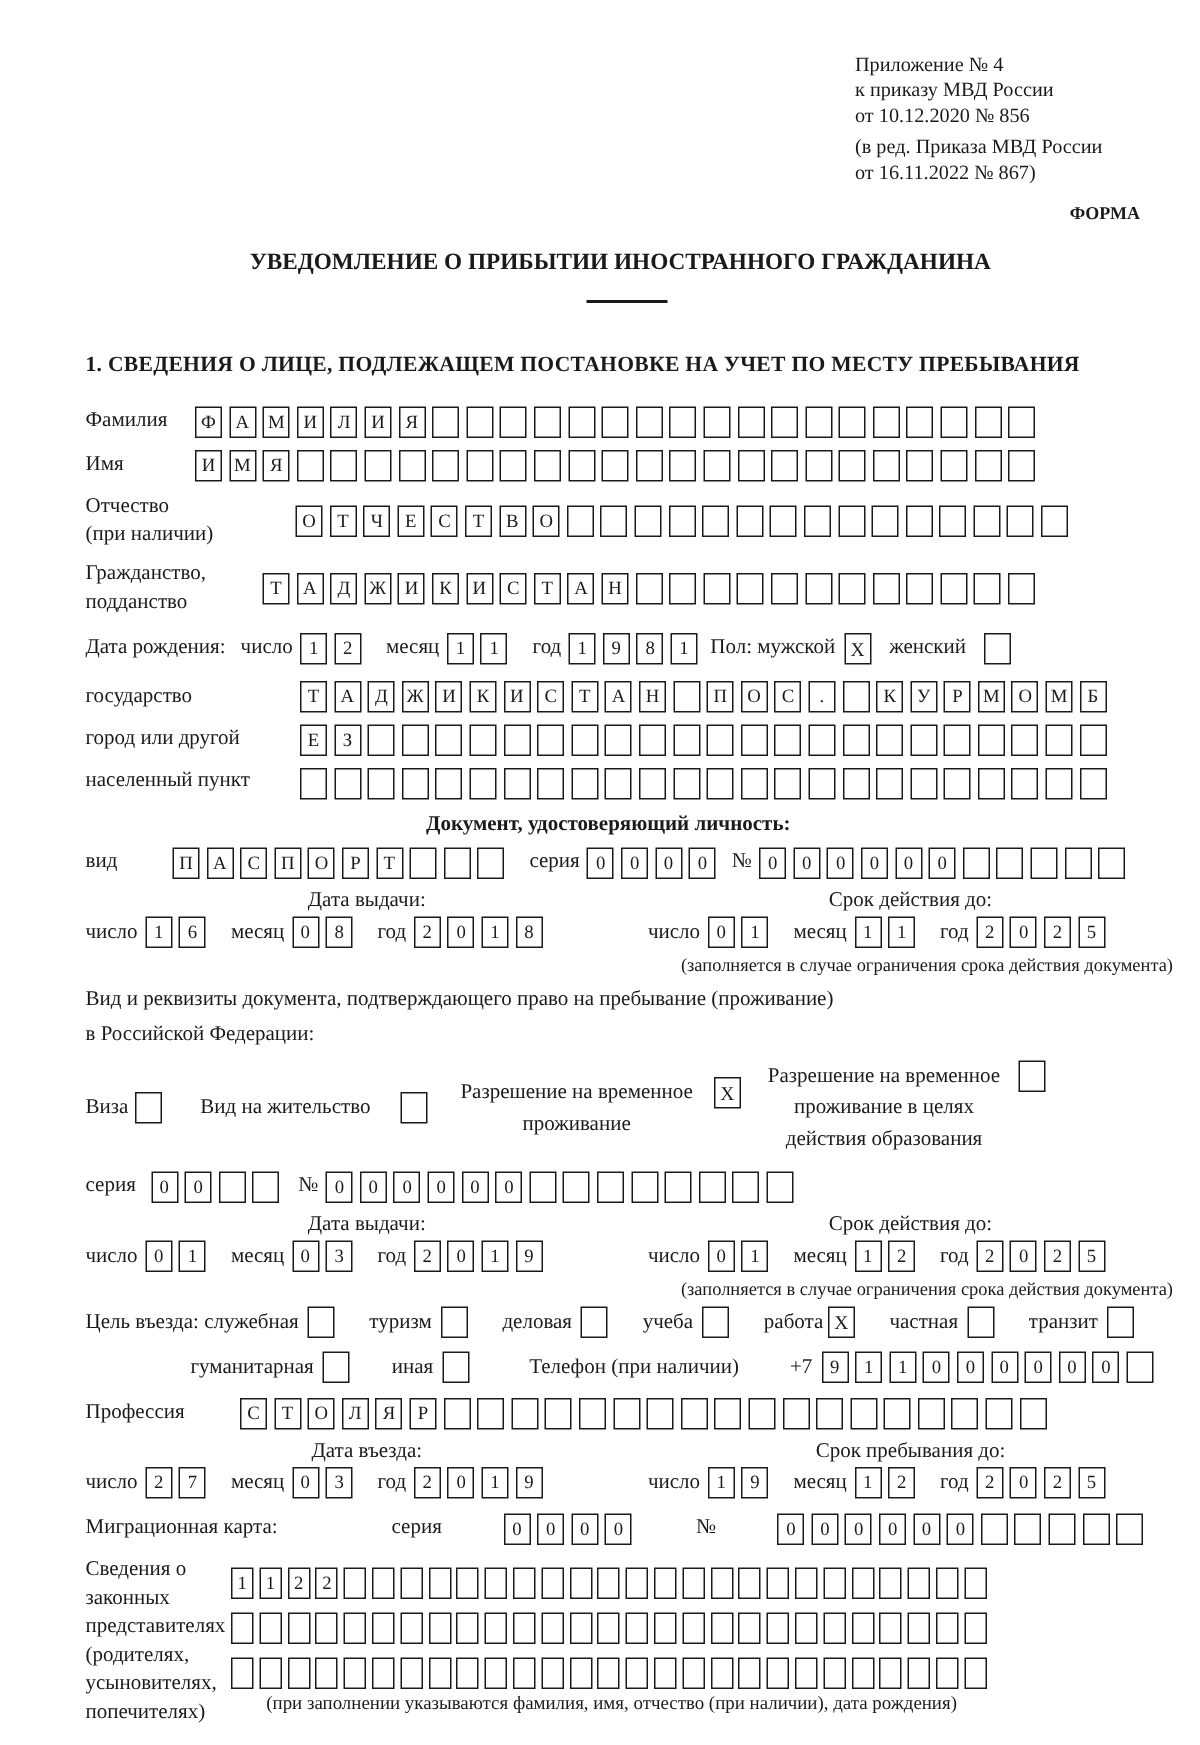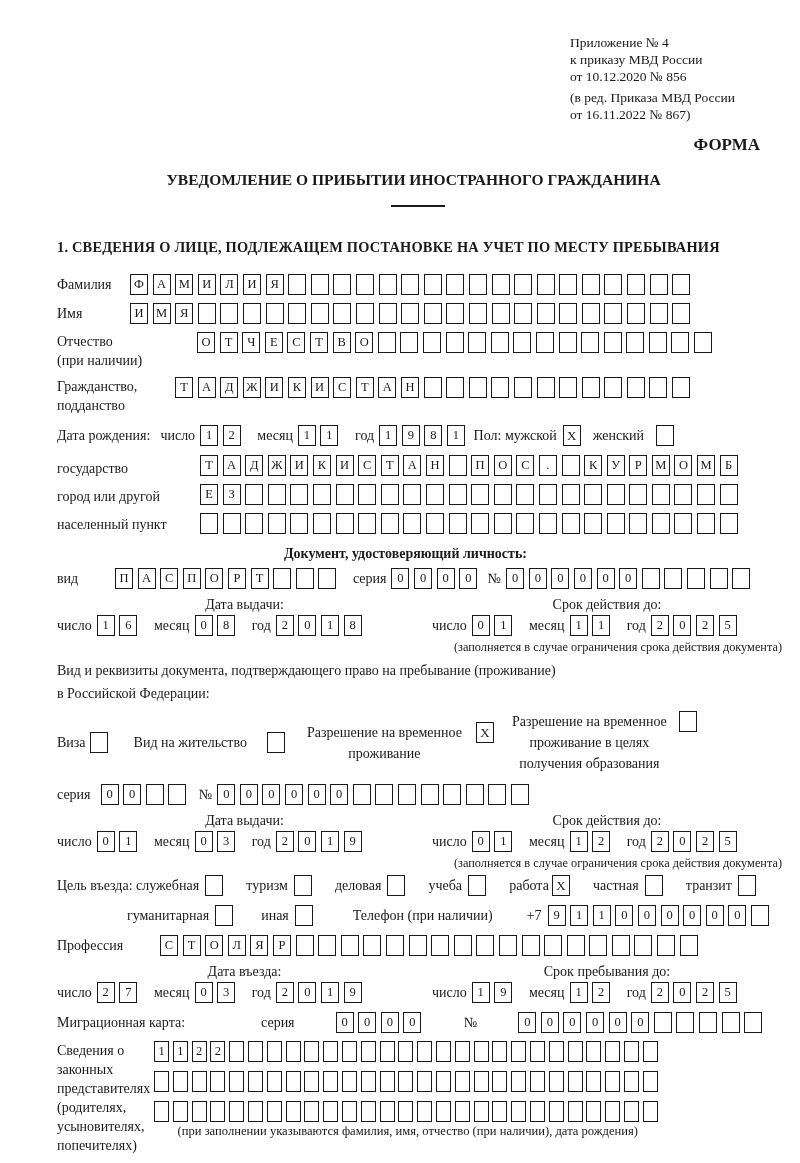--- a/index.html
+++ b/index.html
@@ -4,26 +4,26 @@
 <style>
   html,body{margin:0;padding:0;}
   body{
     width:800px;height:1163px;overflow:hidden;box-sizing:border-box;
     background:#ffffff;color:#1a1a1a;
     font-family:"Liberation Serif","DejaVu Serif",serif;
     padding:34px 6px 0 57px;
   }
   .top-right{width:200px;margin-left:auto;margin-right:24px;font-size:13.5px;line-height:17px;}
   .top-right .gap{margin-top:4px;}
-  .forma{text-align:right;padding-right:34px;font-weight:bold;font-size:17px;margin-top:12px;}
+  .forma{text-align:right;padding-right:34px;font-weight:bold;font-size:12px;margin-top:12px;}
   .title{text-align:center;font-weight:bold;font-size:15.5px;line-height:22px;margin-top:14px;padding-right:24px;}
   .blank-line{display:inline-block;width:54px;border-bottom:2px solid #1a1a1a;height:14px;margin-left:8px;}
   .sec1{margin-top:26px;font-weight:bold;font-size:14.4px;white-space:nowrap;letter-spacing:.2px;}
   .form-rows{margin-top:18px;}
-  .row{display:flex;align-items:flex-start;margin-bottom:7px;}
+  .row{display:flex;align-items:center;margin-bottom:7px;}
   .lbl{font-size:14px;line-height:22px;flex-shrink:0;}
   .lbl2{font-size:14px;line-height:19px;flex-shrink:0;}
   .boxes{display:flex;flex-wrap:nowrap;}
   .cell{
     display:inline-block;box-sizing:content-box;width:16px;height:19px;
     border:1.6px solid #1a1a1a;margin-right:4.6px;text-align:center;
     line-height:19px;font-size:12.5px;background:#fff;
   }
   .boxes.small .cell{width:13px;margin-right:3.8px;}
   .checkbox{
@@ -417,21 +417,21 @@
       <span class="permit-text">
         <span style="display:block;">Разрешение на временное</span>
         <span style="display:block;">проживание</span>
       </span>
       <span class="checkbox" style="margin-left:14px;">X</span>
     </div>
     <div class="pitem" style="margin-left:18px;">
       <span class="permit-text">
         <span style="display:block;">Разрешение на временное</span>
         <span style="display:block;">проживание в целях</span>
-        <span style="display:block;">получения образования</span>
+        <span style="display:block;">действия образования</span>
       </span>
       <span class="checkbox" style="margin-left:12px;"></span>
     </div>
   </div>
 
   <div class="row">
     <span class="lbl">серия</span>
     <span class="boxes" style="margin-left:10px;">
         <span class="cell">0</span>
         <span class="cell">0</span>

